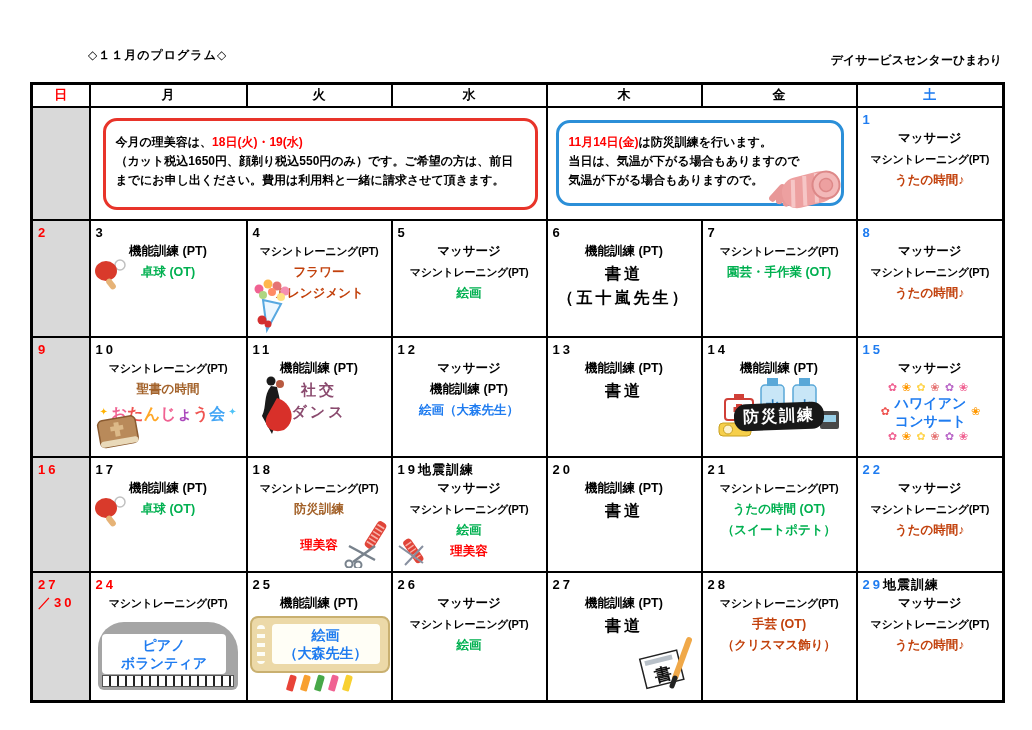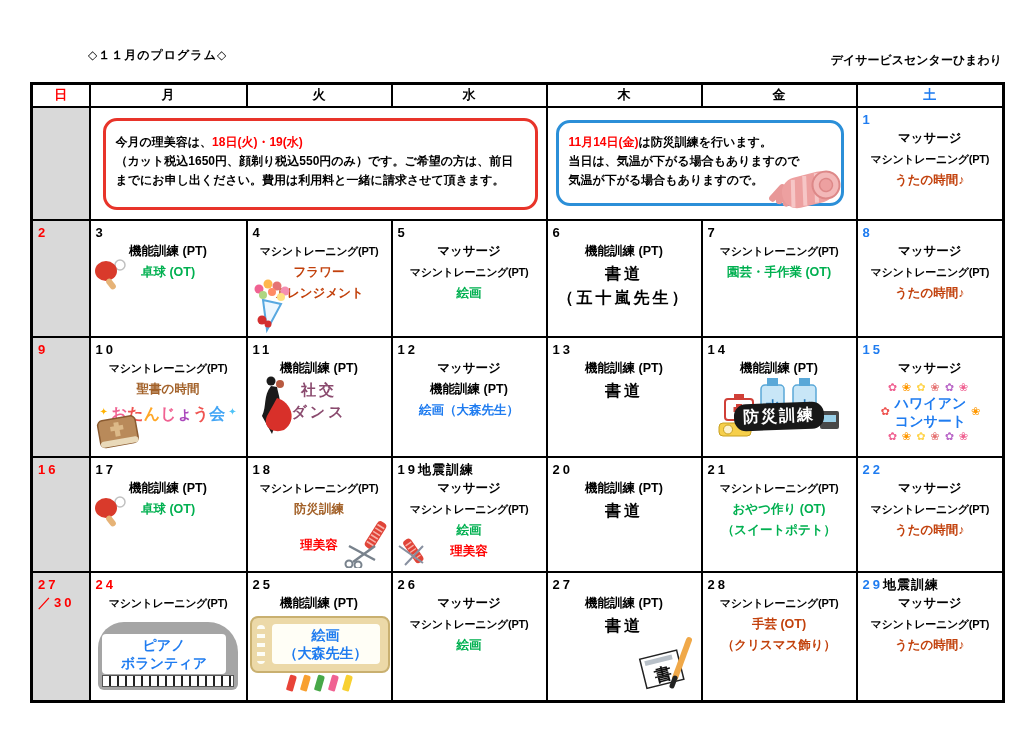--- a/index.html
+++ b/index.html
@@ -370,21 +370,21 @@
           <div class="day"><span class="num c-black">20</span></div>
           <div class="items">
             <div class="item c-black">機能訓練 (PT)</div>
             <div class="item c-black callig">書道</div>
           </div>
         </td>
         <td>
           <div class="day"><span class="num c-black">21</span></div>
           <div class="items">
             <div class="item c-black small">マシントレーニング(PT)</div>
-            <div class="item c-green gap">おやつ作り (OT)</div>
+            <div class="item c-green gap">うたの時間 (OT)</div>
             <div class="item c-green">（スイートポテト）</div>
           </div>
         </td>
         <td>
           <div class="day"><span class="num c-blue">22</span></div>
           <div class="items">
             <div class="item c-black">マッサージ</div>
             <div class="item c-black small">マシントレーニング(PT)</div>
             <div class="item c-orange">うたの時間♪</div>
           </div>

